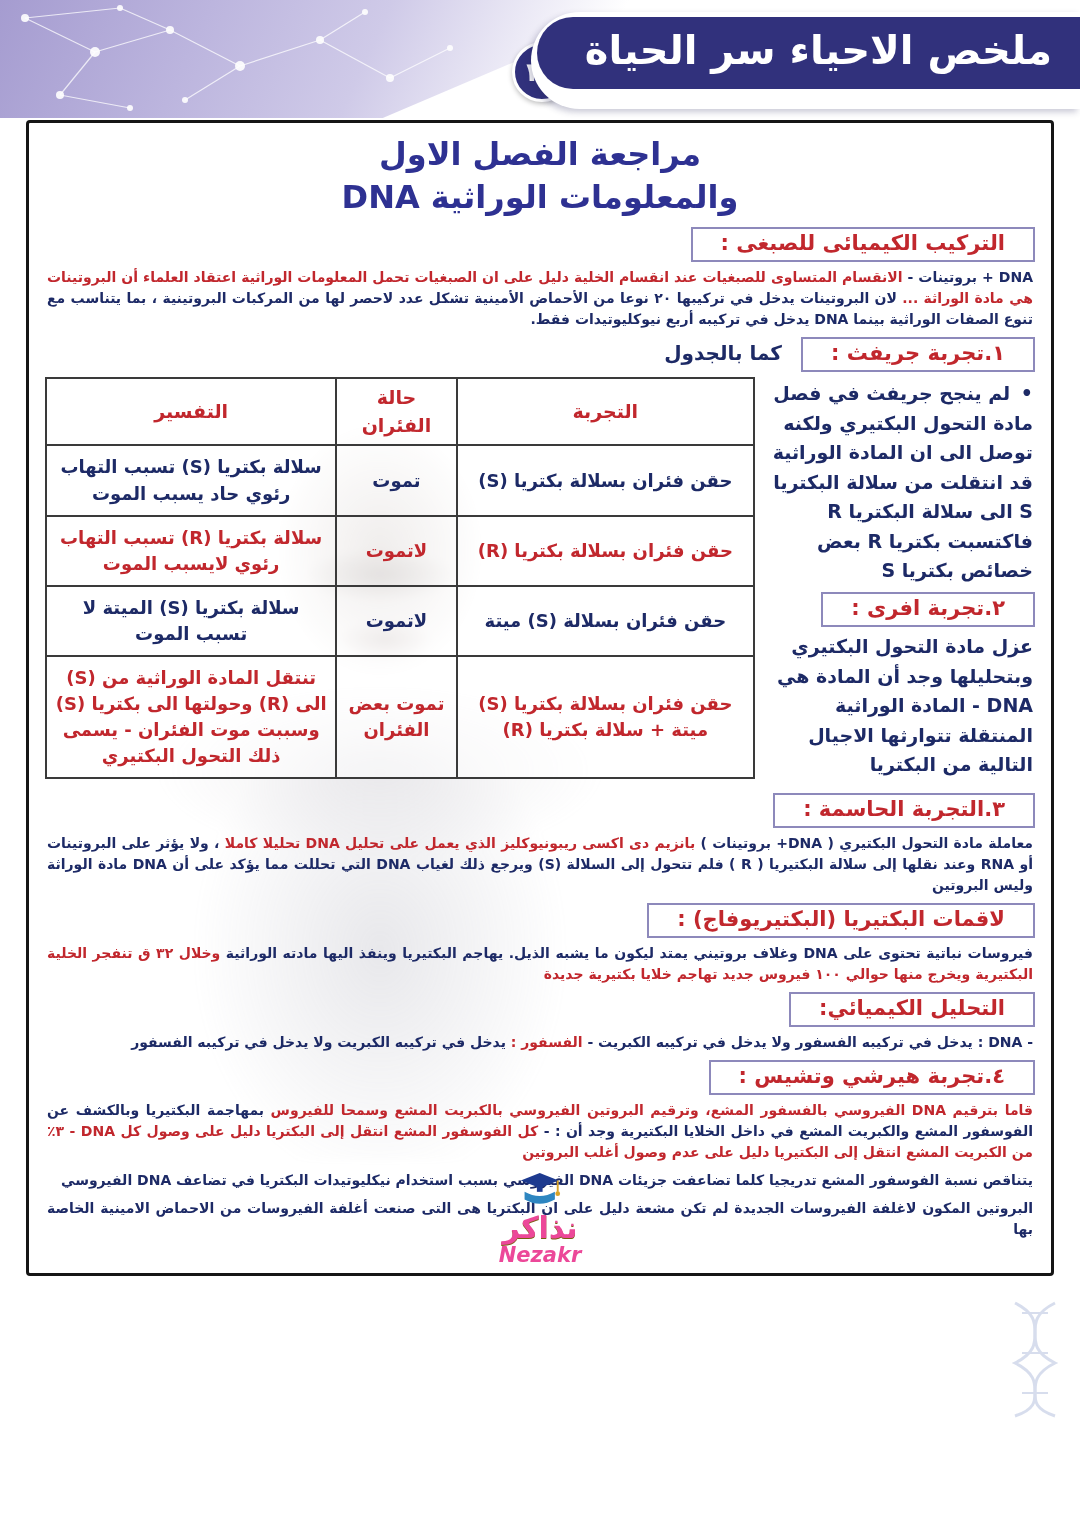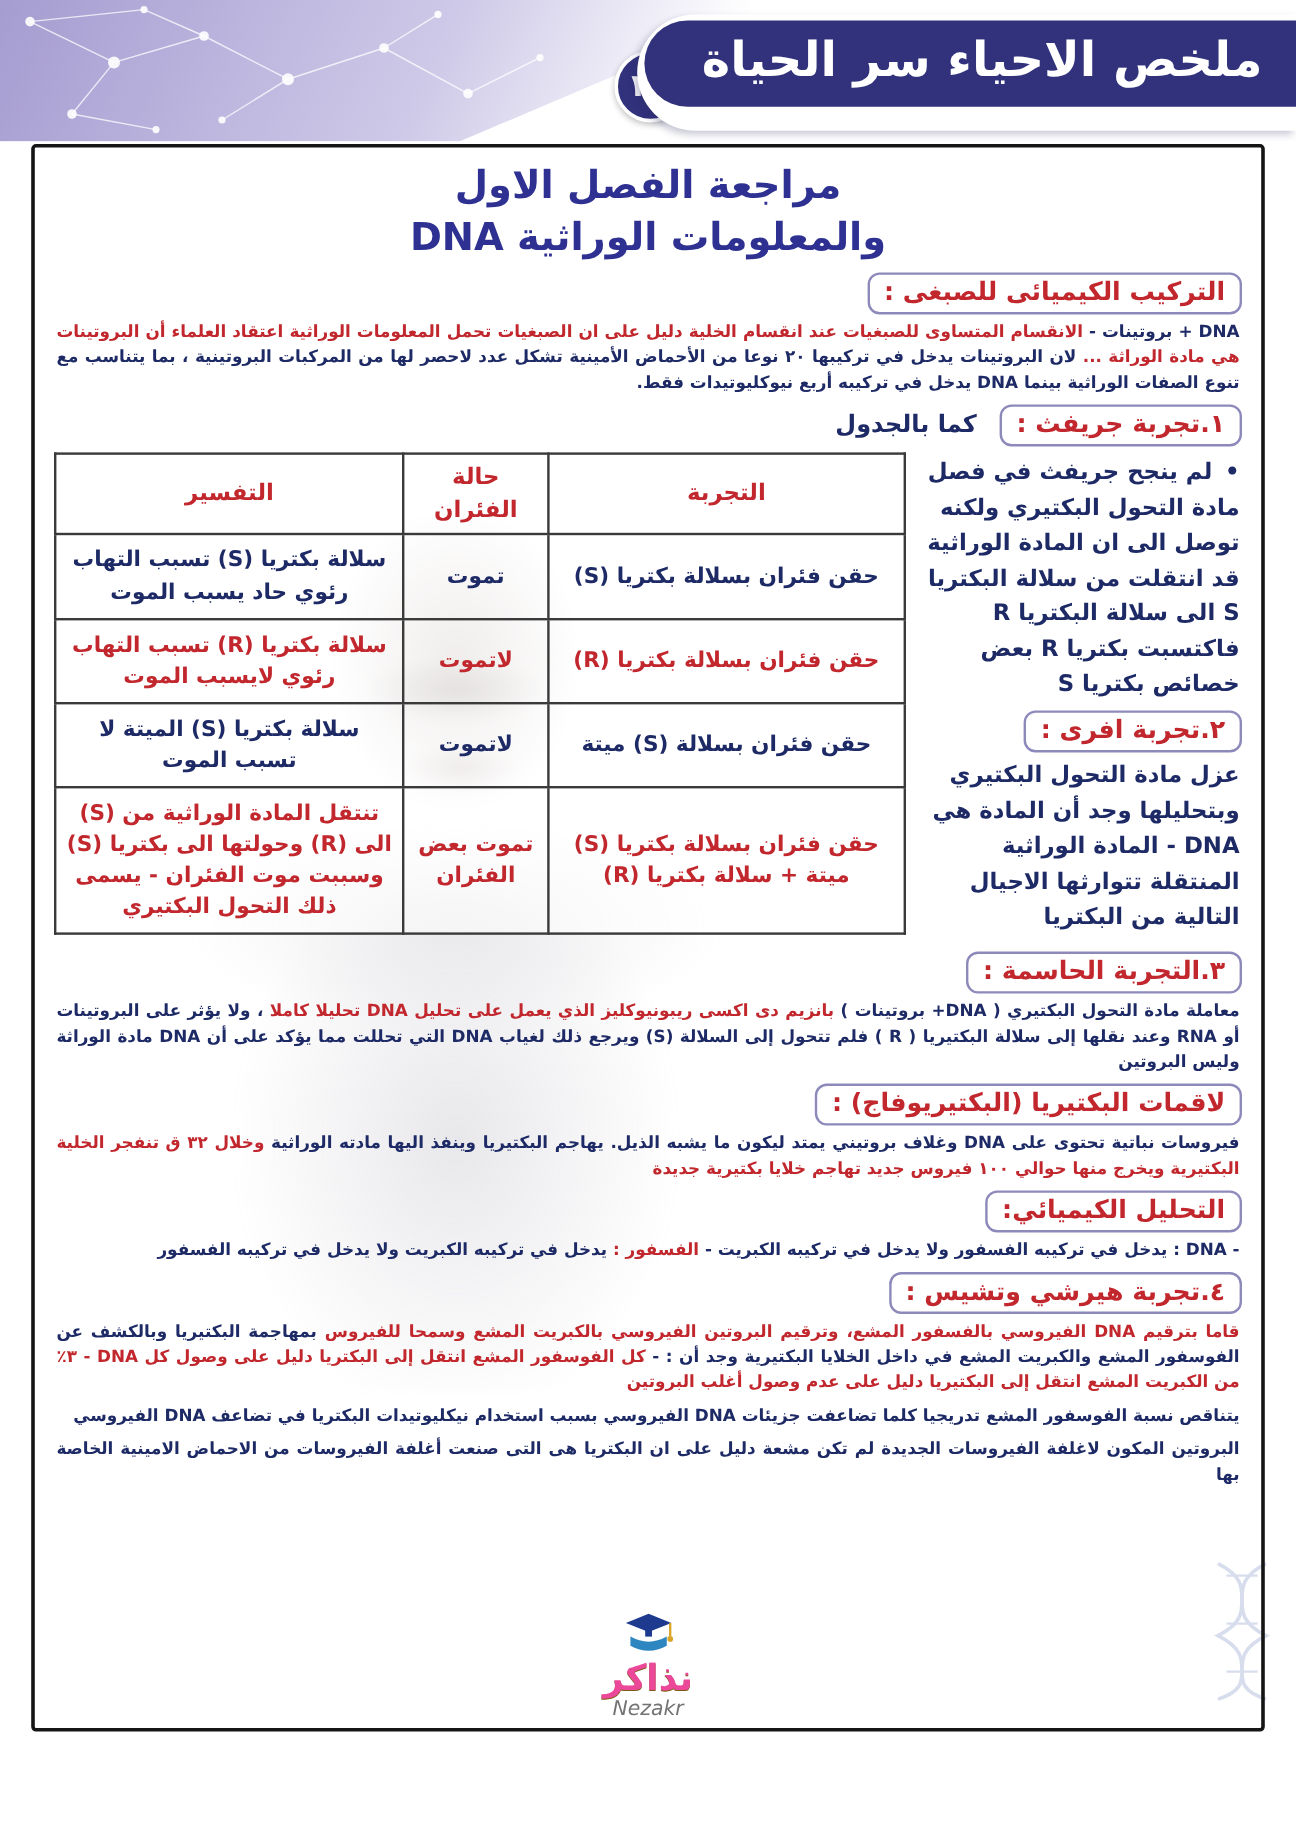--- a/index.html
+++ b/index.html
@@ -52,37 +52,37 @@
       radial-gradient(ellipse 260px 330px at 340px 610px, rgba(150,150,165,0.22), rgba(150,150,165,0) 72%),
       radial-gradient(ellipse 300px 120px at 340px 430px, rgba(165,160,170,0.18), rgba(165,160,170,0) 75%);
     filter:blur(3px);
   }
   .watermark-helix { position:absolute; right:10px; bottom:110px; z-index:0; opacity:0.35; }
 
   
   .sheet {
     position:relative; z-index:2;
     margin:2px 26px 0;
-    height:1323px;
+    height:1156px;
     border:3px solid #151515;
     border-radius:4px;
     padding:8px 16px 10px;
     background:transparent;
   }
 
   .main-title {
     text-align:center; color:#2e3192; font-weight:bold;
     font-size:32px; line-height:1.35; margin:2px 0 8px;
   }
 
   .sec-row { margin:3px 0 5px; }
   .pill {
     display:inline-block;
-    border:2px solid #8d89bb; border-radius:10px;
-    padding:2px 12px 5px;
+    border:2px solid #8d89bb; border-radius:0;
+    padding:2px 28px 5px;
     background:rgba(255,255,255,0.88);
     color:#c1272d; font-weight:bold; font-size:21px;
   }
   .inline-note { color:#1d2a66; font-weight:bold; font-size:20px; margin-right:14px;margin-left:28px; }
 
   .para {
     color:#1d2a66; font-weight:bold; font-size:14px;
     line-height:1.5; text-align:justify; margin:2px 2px 7px;
   }
   .red { color:#c1272d; }
@@ -107,21 +107,21 @@
 
   
   .logo {
     position:absolute; left:50%; bottom:6px; transform:translateX(-50%);
     text-align:center; z-index:1; line-height:1.1;
   }
   .logo-ar {
     color:#ec4899; font-size:30px; font-weight:bold;
     text-shadow:0 1px 0 #7a5c10;
   }
-  .logo-en { color:#737373; font-size:17px; font-weight:normal; font-style:italic; }
+  .logo-en { color:#ec4899; font-size:21px; font-weight:bold; font-style:italic; }
 </style>
 </head>
 <body>
 
 <header class="banner">
   <div class="banner-wash"></div>
   <svg class="banner-pattern" width="600" height="118" viewBox="0 0 600 118">
     <g stroke="#ffffff" stroke-width="1.2" opacity="0.75">
       <line x1="25" y1="18" x2="95" y2="52"></line>
         <line x1="95" y1="52" x2="60" y2="95"></line>

